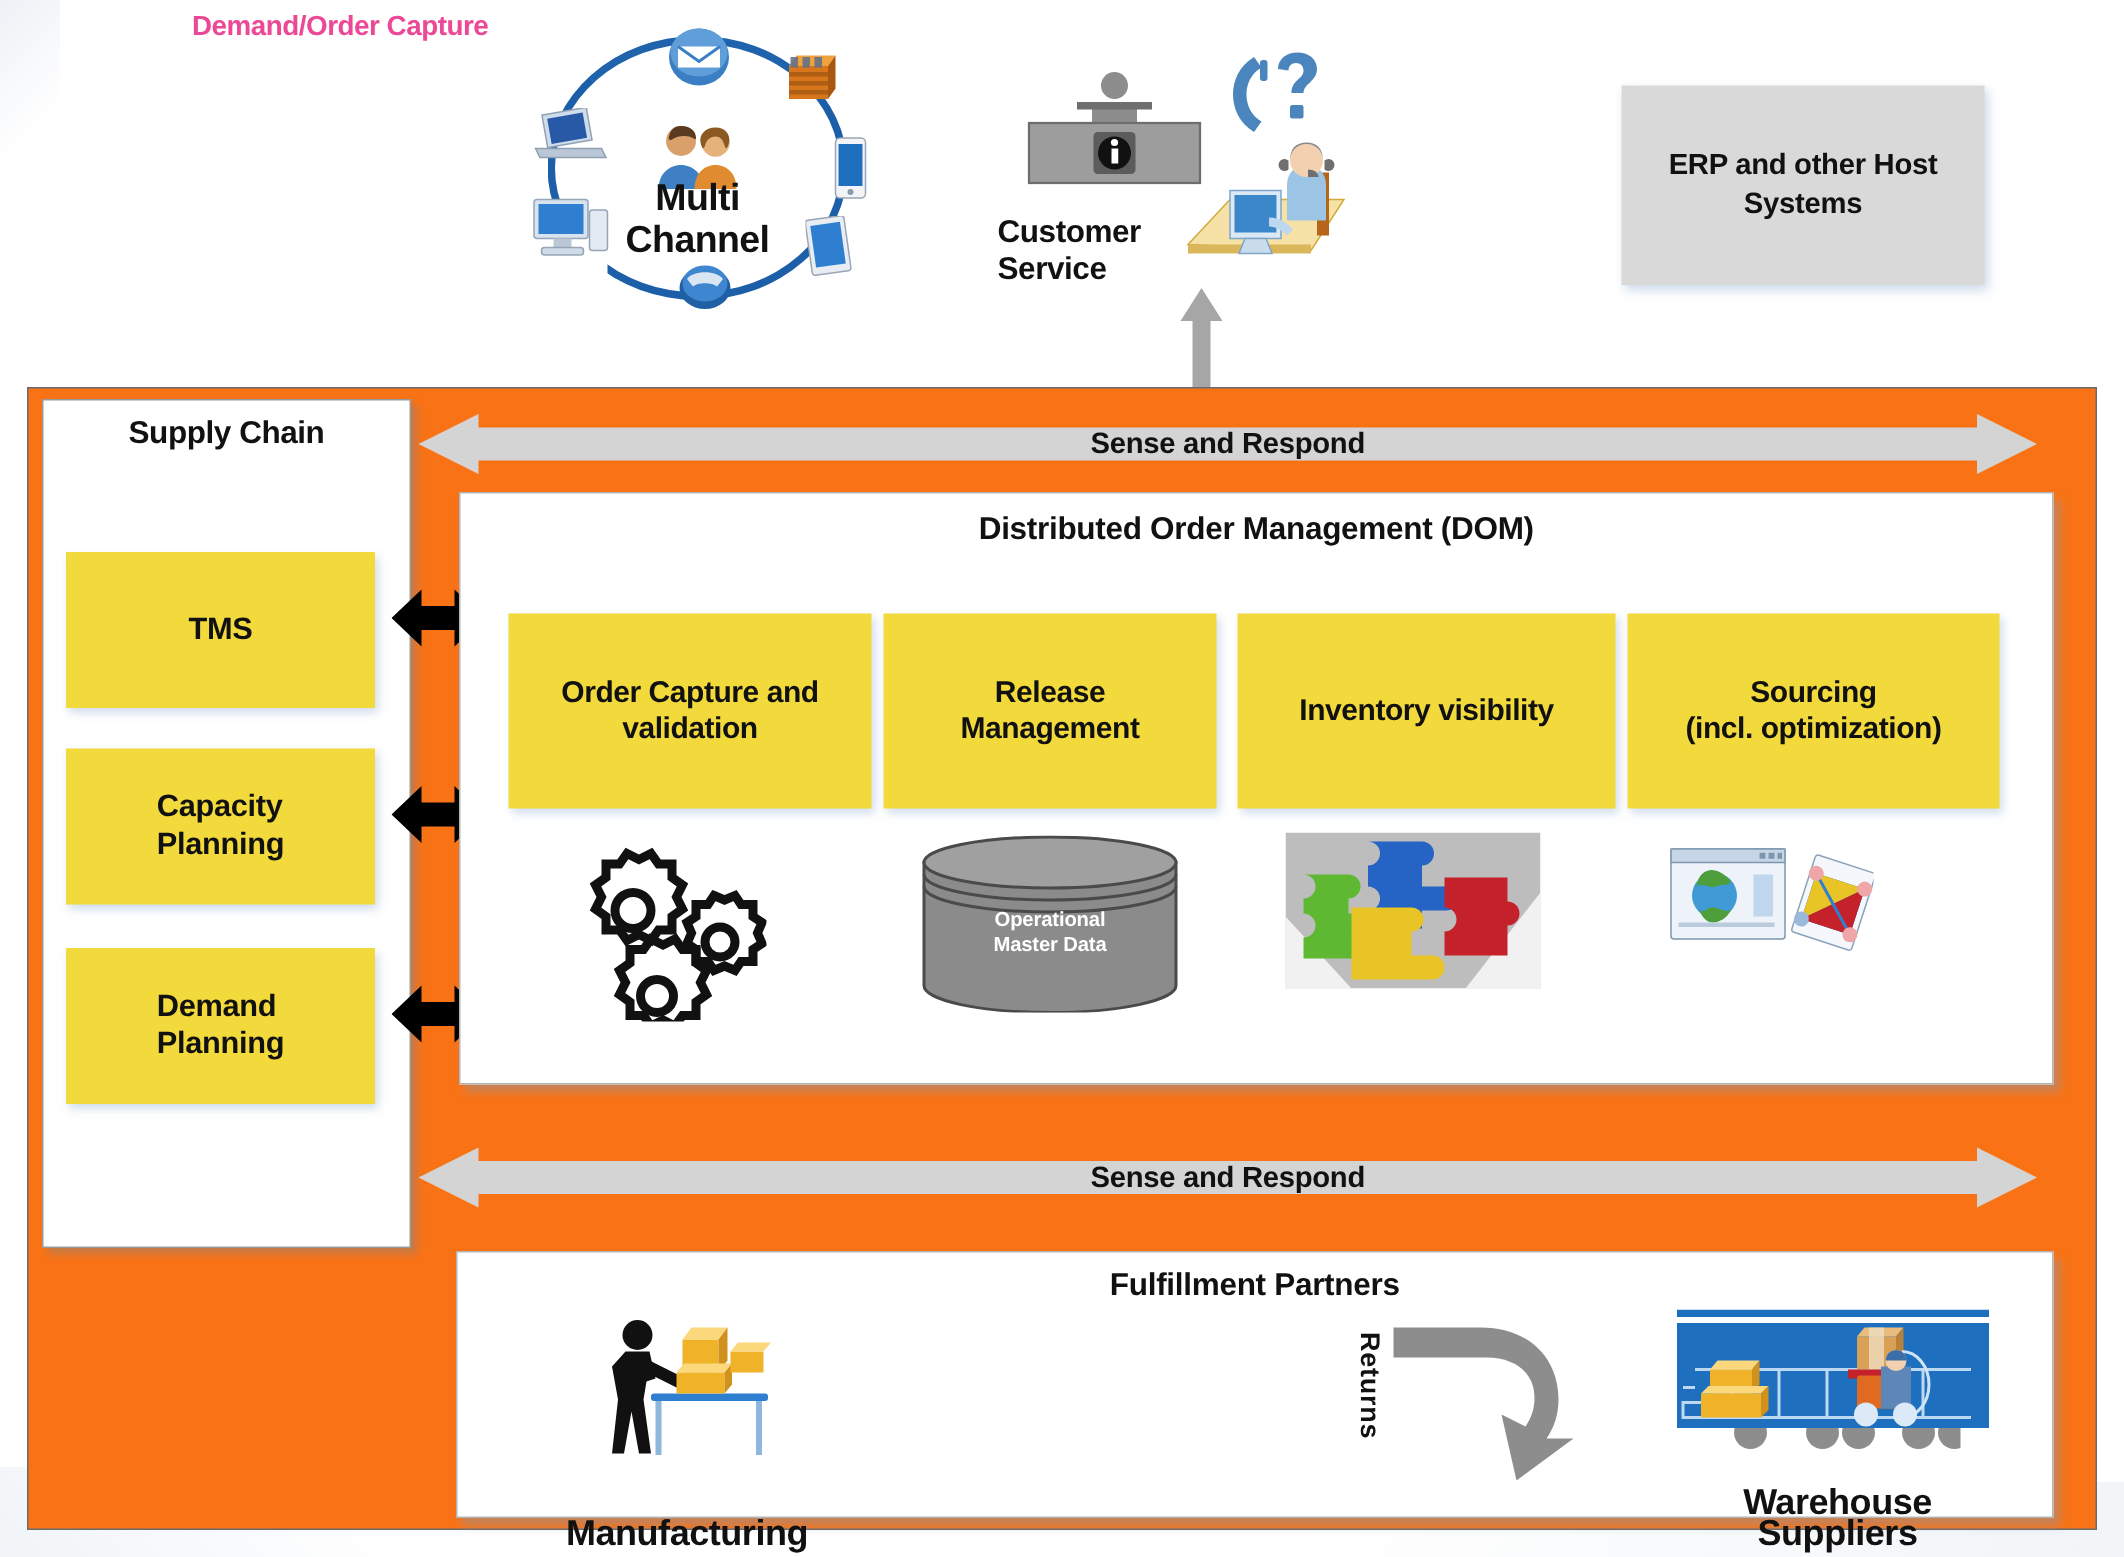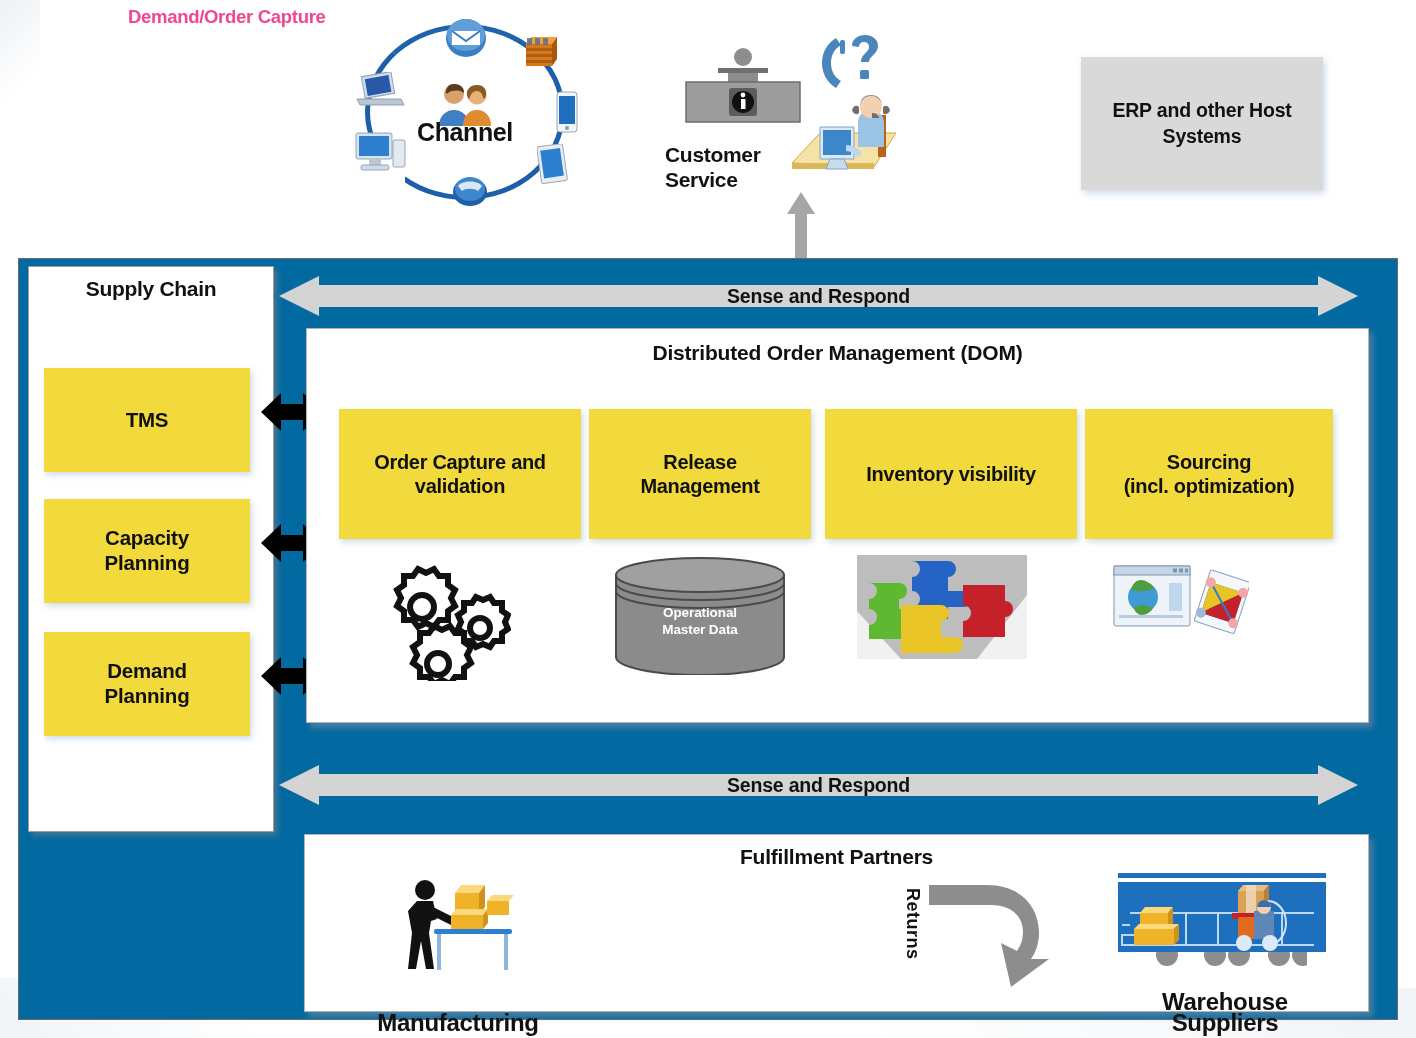--- a/index.html
+++ b/index.html
@@ -77,21 +77,21 @@
     font-size:19.5px; font-weight:bold; color:#111; text-align:center;
     line-height:1.3; letter-spacing:-0.2px;
   }
 
   
   #cs-connector { left:786px; top:192px; width:30px; height:96px; }
 
   
   #main-frame {
     left:18px; top:258px; width:1380px; height:762px;
-    background:#0369a1;
+    background:#f97316;
     border:1.6px solid #6a6a6a;
   }
 
   
   #sidebar {
     left:9px; top:7px; width:246px; height:566px;
     background:#ffffff;
     border:1px solid #9a9a9a;
     box-shadow: 4px 4px 5px rgba(130,130,130,.45);
   }
@@ -100,21 +100,21 @@
     font-size:21px; font-weight:bold; color:#111; line-height:1.2;
     letter-spacing:-0.3px;
   }
   .tool-box {
     position:absolute; left:15px; width:206px; height:104px;
     background:#F2D93C;
     box-shadow: 2px 3px 6px rgba(160,185,215,.5);
     display:flex; align-items:center; justify-content:center;
   }
   .tool-box .t {
-    font-size:20.5px; font-weight:bold; color:#111; text-align:center;
+    font-size:20.5px; font-weight:bold; color:#111; text-align:left;
     line-height:1.2; letter-spacing:-0.2px;
   }
   #tool-tms      { top:101px; }
   #tool-capacity { top:232px; }
   #tool-demand   { top:365px; }
 
   .connector-arrow { position:absolute; width:62px; height:46px; }
   #conn-tms      { left:242px; top:130px; }
   #conn-capacity { left:242px; top:261px; }
   #conn-demand   { left:242px; top:394px; }
@@ -267,20 +267,21 @@
       <circle cx="23" cy="13" r="10" fill="#d9a06b"></circle>
       <path d="M23 3c7 0 10 4 10 8 0 1-1 1-2 0-3-2-10-2-14 1-1 1-3 0-2-2 1-4 3-7 8-7z" fill="#5a3a20"></path>
       <path d="M8 45c0-10 7-16 15-16s15 6 15 16z" fill="#3f80c4"></path>
       <circle cx="46" cy="14" r="9.5" fill="#e5b27c"></circle>
       <path d="M46 4c7 0 10 5 9 10-1 4-2 5-3 2-1-4-3-6-6-6s-6 2-7 6c-1 3-2 2-3-2-1-5 3-10 10-10z" fill="#8a5a22"></path>
       <path d="M32 45c0-10 6-16 14-16s14 6 14 16z" fill="#e08b2f"></path>
     </svg>
   </span>
 
   <div class="mc-center-text">
+    <div>Multi</div>
     <div>Channel</div>
   </div>
 </div>
 
 <div class="abs" id="customer-service-group">
 
   <span class="mc-node" style="left:14px; top:15px;">
     <svg width="118" height="98" viewBox="0 0 118 98">
       <circle cx="59" cy="12" r="9" fill="#8d8d8d"></circle>
       <path d="M44 23h30v14H44z" fill="#8d8d8d"></path>

